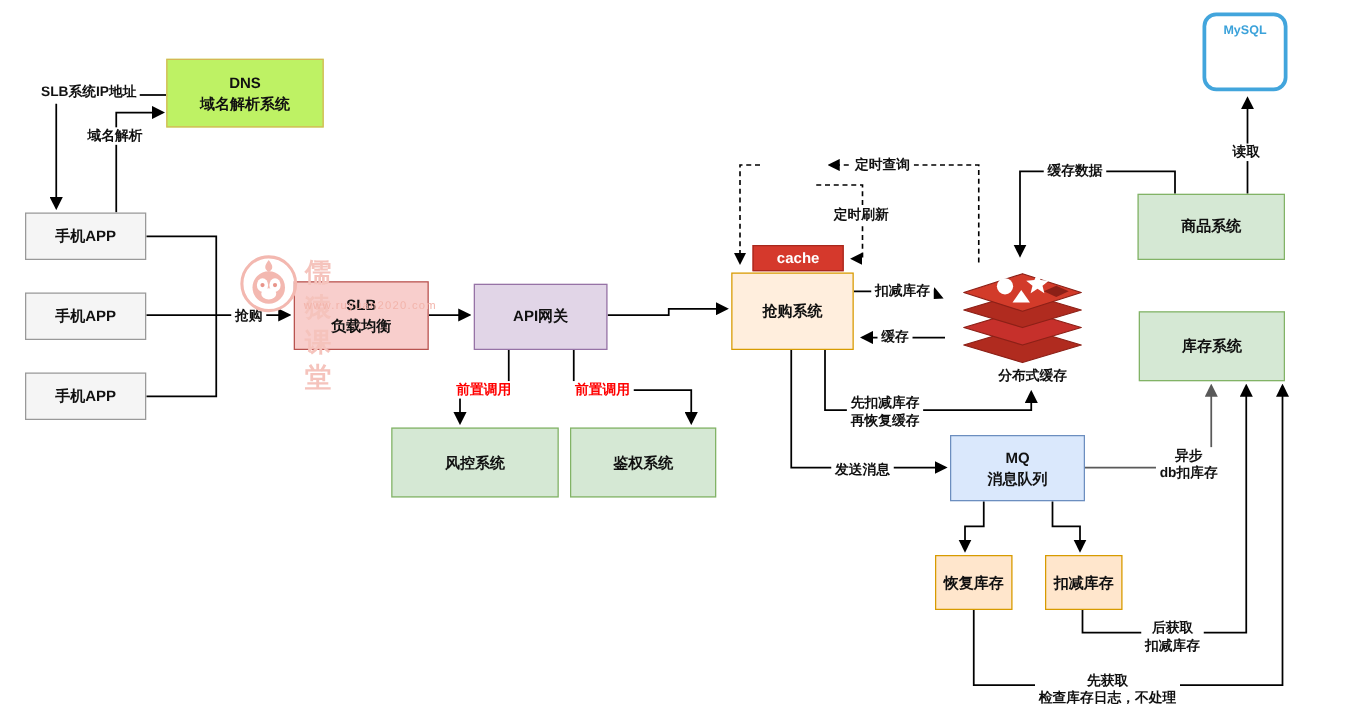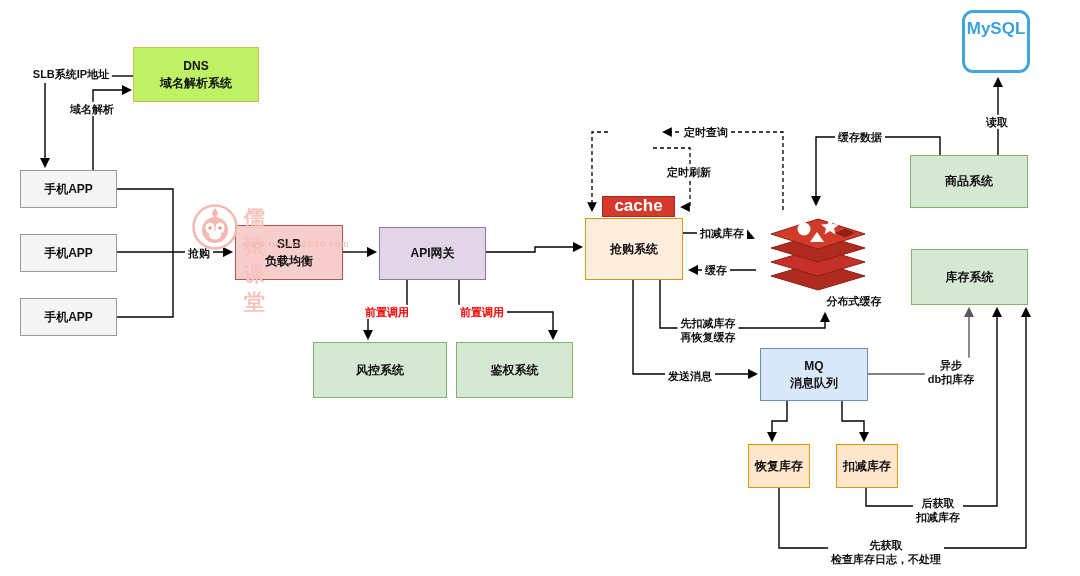--- a/index.html
+++ b/index.html
@@ -11,25 +11,25 @@
   .node .lbl{font-size:12px;font-weight:bold;color:#111;white-space:pre-line;line-height:1.35;}
   .yellow{background:#bef264;border:1px solid #d6b656;}
   .gray{background:#f5f5f5;border:1px solid #999999;}
   .pink{background:#f8cecc;border:1px solid #b85450;}
   .purple{background:#e1d5e7;border:1px solid #9673a6;}
   .green{background:#d5e8d4;border:1px solid #82b366;}
   .orange{background:#ffe6cc;border:1px solid #d79b00;}
   .peach{background:#ffeedd;border:1px solid #d79b00;}
   .blue{background:#dae8fc;border:1px solid #6c8ebf;}
   .cache-tag{background:#d5392c;border:1px solid #a8281c;z-index:3;}
-  .cache-tag .lbl{color:#fff;font-size:17px;}
+  .cache-tag .lbl{color:#fff;font-size:12px;}
   .thread{border:1.6px dashed #c0746c;background:#f9e2e0;border-radius:50%;z-index:3;}
   .thread .lbl{font-size:11px;}
   .mysql{background:#fff;border:3px solid #42a5dc;border-radius:11px;align-items:flex-start;}
-  .mysql .lbl{color:#3ba2da;font-size:17px;padding-top:5px;letter-spacing:0px;}
+  .mysql .lbl{color:#3ba2da;font-size:10px;padding-top:5px;letter-spacing:0px;}
   .elabel{position:absolute;z-index:4;transform:translate(-50%,-50%);background:#fff;
           font-size:11px;font-weight:bold;color:#111;white-space:pre-line;line-height:1.3;
           text-align:center;padding:0 3px;}
   .elabel.red{color:#ff0000;}
   .redis-wrap{position:absolute;z-index:2;}
   .watermark{position:absolute;z-index:5;pointer-events:none;}
   .wm-brand{position:absolute;left:244px;top:204px;font-size:21px;font-weight:bold;
             color:#f5c3bc;letter-spacing:4px;}
   .wm-site{position:absolute;left:243px;top:239px;font-size:9px;color:#f2b4ab;letter-spacing:1px;}
 </style>
@@ -156,21 +156,21 @@
   <div class="elabel" style="left:997px;top:122px;">读取</div>
   <div class="elabel" style="left:708px;top:330px;">先扣减库存
 再恢复缓存</div>
   <div class="elabel" style="left:690px;top:376px;">发送消息</div>
   <div class="elabel" style="left:951px;top:372px;">异步
 db扣库存</div>
   <div class="elabel" style="left:938px;top:510px;">后获取
 扣减库存</div>
   <div class="elabel" style="left:886px;top:552px;">先获取
 检查库存日志，不处理</div>
-  <div class="elabel" style="left:826px;top:301px;margin-left:28px;">分布式缓存</div>
+  <div class="elabel" style="left:826px;top:301px;">分布式缓存</div>
 
   <div class="watermark">
     <div style="position:absolute;left:191px;top:203px;">
       <svg width="48" height="48" viewBox="0 0 48 48">
         <circle cx="24" cy="24" r="21.5" fill="none" stroke="#f3b8b0" stroke-width="2.5"></circle>
         <path d="M24,5 C20,10 20.5,12.5 24,14.5 C27.5,12.5 28,10 24,5 Z" fill="#f3b8b0"></path>
         <circle cx="24" cy="27" r="13" fill="#f3b8b0"></circle>
         <ellipse cx="19" cy="25" rx="4.5" ry="5.5" fill="#fff"></ellipse>
         <ellipse cx="29" cy="25" rx="4.5" ry="5.5" fill="#fff"></ellipse>
         <ellipse cx="24" cy="32" rx="6" ry="4.5" fill="#fff"></ellipse>

